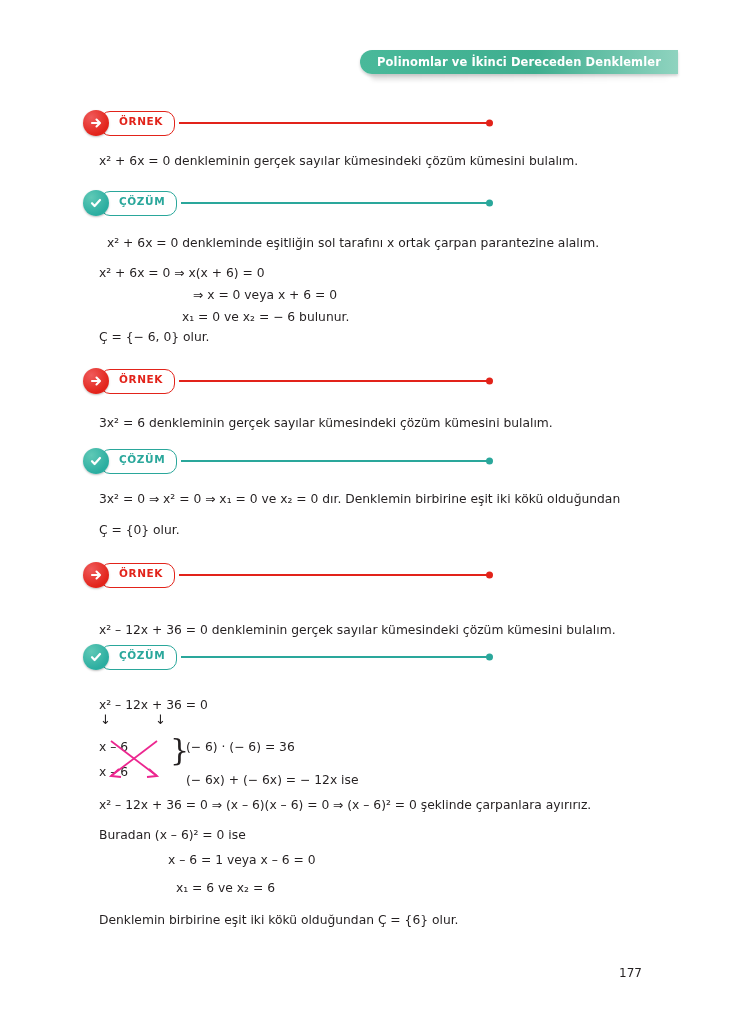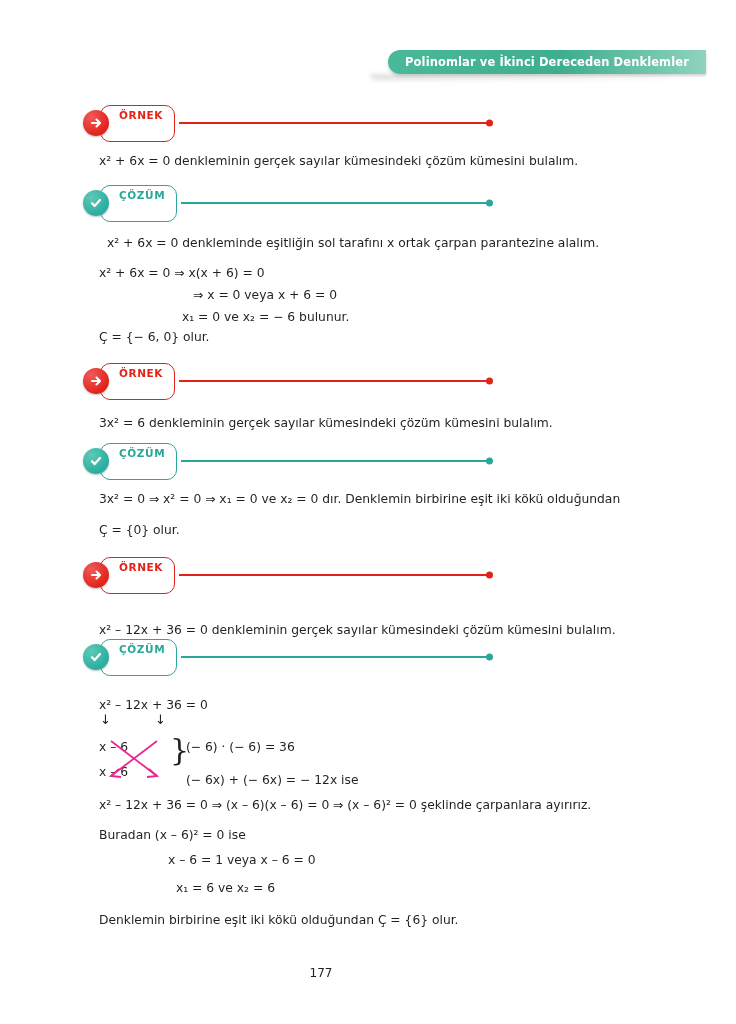--- a/index.html
+++ b/index.html
@@ -28,21 +28,20 @@
     top: 50px;
     left: 360px;
     width: 318px;
     height: 24px;
     background: linear-gradient(90deg, #49b99a 0%, #3fae8f 55%, #8fd3bf 100%);
     border-radius: 12px 0 0 12px;
     display: flex;
     align-items: center;
     justify-content: center;
     box-shadow: 0 2px 3px rgba(0,0,0,0.18);
-    margin-left: 28px;
   }
   .header-banner-text {
     color: #ffffff;
     font-size: 11.5px;
     font-weight: bold;
     letter-spacing: 0.1px;
     white-space: nowrap;
   }
   .header-banner-shadow {
     position: absolute;
@@ -78,21 +77,21 @@
     background: radial-gradient(circle at 32% 28%, #ef5a5a 0%, #e2231a 70%);
   }
   .badge-circle.teal {
     background: radial-gradient(circle at 32% 28%, #5fc9b6 0%, #2bada0 70%);
   }
   .badge-circle svg { display: block; }
 
   .pill {
     height: 19px;
     margin-left: -9px;
-    padding: 0 11px 16px 18px;
+    padding: 0 11px 4px 18px;
     border-radius: 10px;
     display: flex;
     align-items: center;
     font-size: 10.5px;
     font-weight: bold;
     letter-spacing: 0.6px;
     position: relative;
     z-index: 2;
     background: #ffffff;
   }
@@ -133,21 +132,21 @@
     color: #231f20;
     white-space: nowrap;
     line-height: 1.5;
   }
 
   .page-number {
     position: absolute;
     top: 966px;
     left: 0;
     width: 642px;
-    text-align: center;
+    text-align: right;
     font-size: 12px;
     color: #231f20;
   }
 
   .cross-svg {
     position: absolute;
   }
   .brace {
     position: absolute;
     font-size: 30px;

